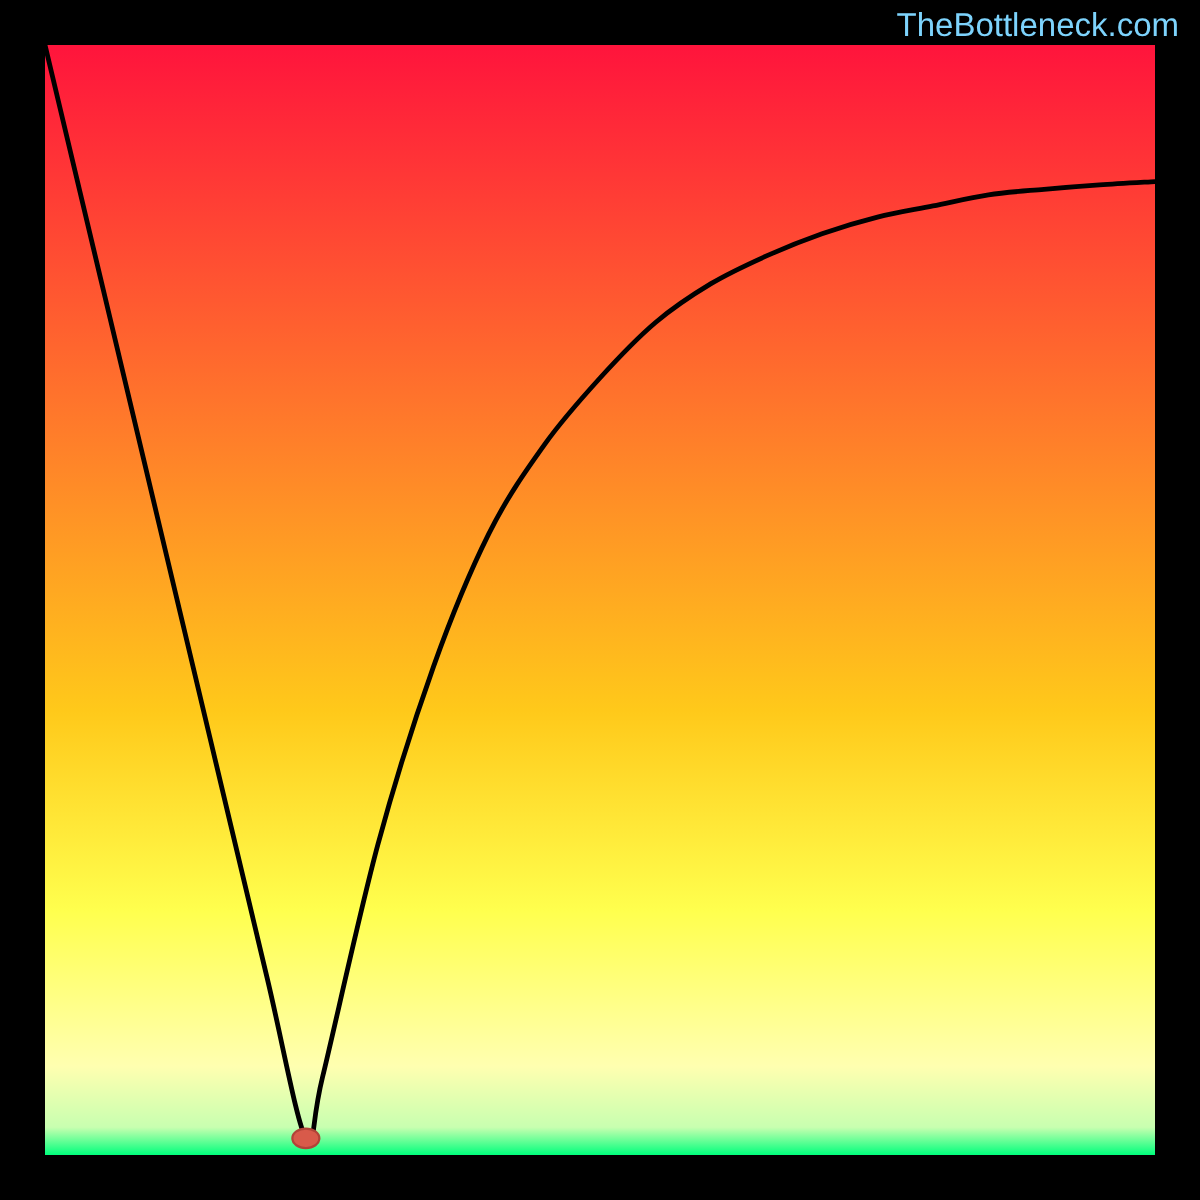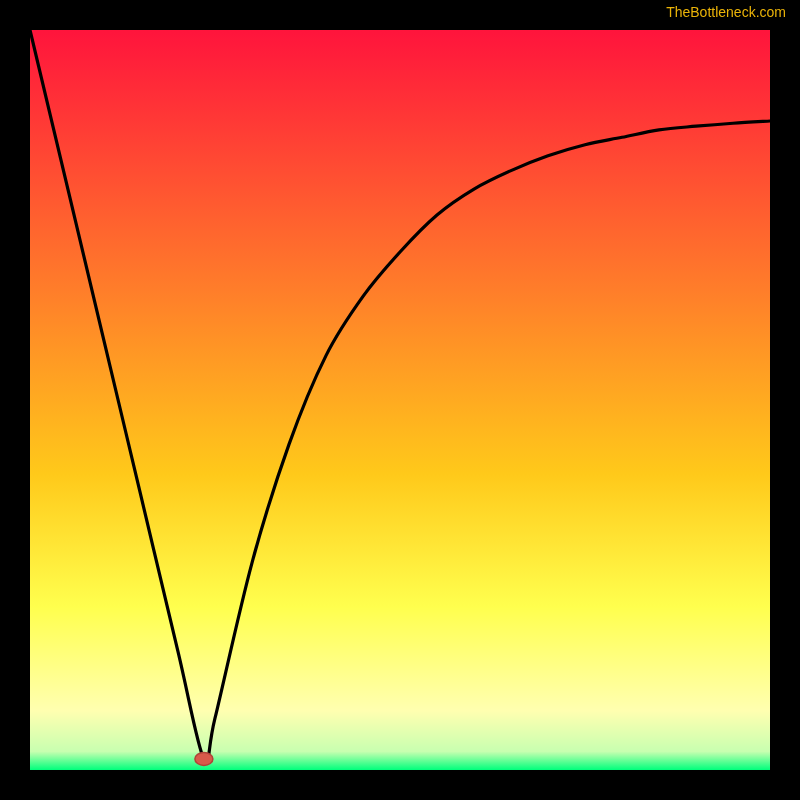--- a/index.html
+++ b/index.html
@@ -23,22 +23,22 @@
     top: 30px;
     left: 30px;
     width: 740px;
     height: 740px;
     overflow: hidden;
   }
   .watermark {
     position: absolute;
     top: 4px;
     right: 14px;
-    color: #eab308;
-    font-size: 14px;
+    color: #7dd3fc;
+    font-size: 22px;
     font-weight: 400;
     letter-spacing: 0px;
   }
 </style>
 </head>
 <body>
 
 <div class="frame">
   <div class="watermark">TheBottleneck.com</div>
 

